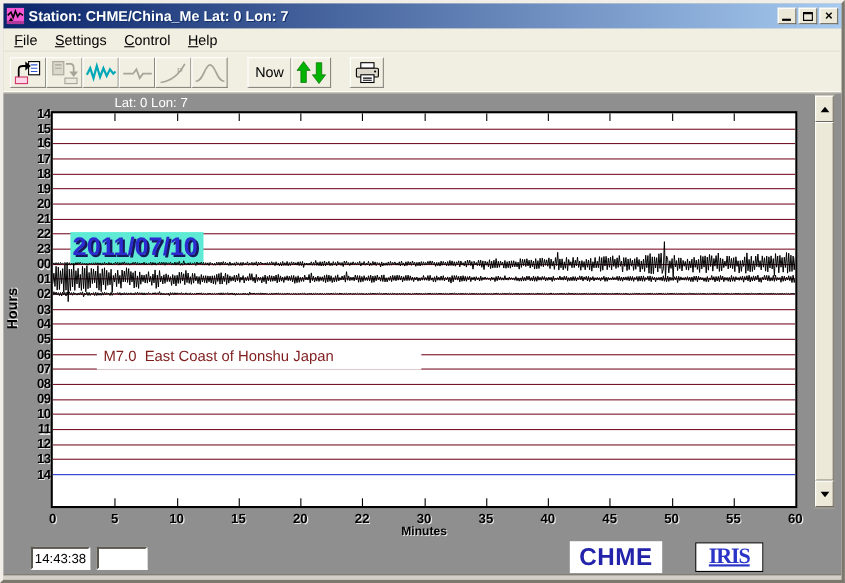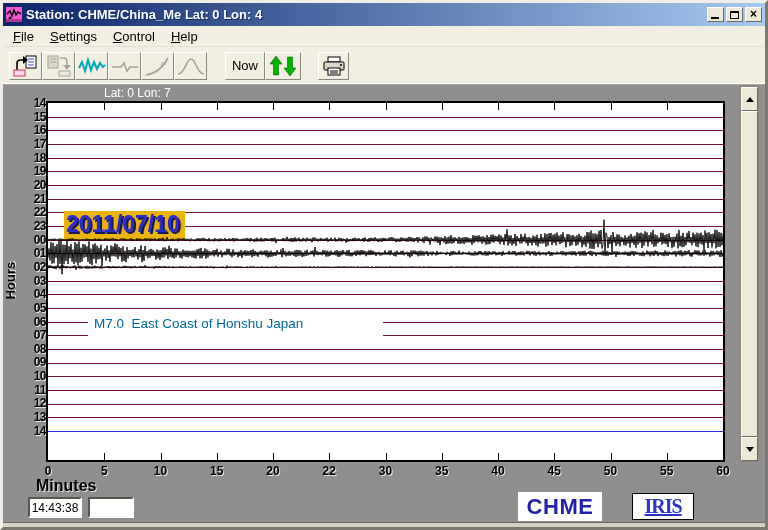--- a/index.html
+++ b/index.html
@@ -73,28 +73,28 @@
   .plot{
     position:absolute;left:43px;top:16px;width:679px;height:361px;
     background:#fff;border:2px solid #000;
   }
   .plot-inner{position:absolute;left:0;top:0;width:675px;height:357px;overflow:hidden;}
   .hline{position:absolute;left:0;right:0;height:1px;}
   .tick{position:absolute;width:1px;height:7px;background:#000;}
   #traces{position:absolute;left:0;top:0;z-index:5;}
   .date-label{
     position:absolute;left:16px;top:108px;z-index:3;
-    background:#eab308;padding:0 5px 2px 2px;
+    background:#5eead4;padding:0 5px 2px 2px;
     font-size:23px;font-weight:bold;color:var(--date-blue);
     text-shadow:2px 2px 0 var(--date-shadow);letter-spacing:0px;white-space:pre;
   }
   .event-label{
     position:absolute;left:40px;top:207px;width:295px;height:26px;z-index:3;
     background:#fff;display:flex;align-items:center;padding-left:6px;
-    font-size:13.5px;color:#0369a1;white-space:pre;
+    font-size:13.5px;color:#7f1d1d;white-space:pre;
   }
   .info-label{
     position:absolute;left:44px;top:331px;z-index:3;
     font-size:13px;font-weight:bold;color:var(--maroon);white-space:pre;
   }
   
   .scrollbar{
     position:absolute;left:737px;top:1px;width:19px;height:376px;
     background:#f1efe2;border:1px solid #8a877e;
   }
@@ -112,22 +112,22 @@
   .tri{width:0;height:0;border-left:4px solid transparent;border-right:4px solid transparent;}
   .tri.up{border-bottom:5px solid #000;}
   .tri.down{border-top:5px solid #000;}
   
   .minute-row{
     position:absolute;left:33px;top:379px;width:699px;height:15px;
     display:flex;justify-content:space-between;
   }
   .minute-label{width:24px;text-align:center;font-weight:bold;font-size:12px;color:#000;text-shadow:1px 1px 0 #e6e6e6;}
   .minutes-axis{
-    position:absolute;left:33px;top:392px;width:699px;
-    font-weight:bold;font-size:16px;color:#000;text-shadow:1px 1px 0 #e6e6e6;
+    position:absolute;left:33px;top:392px;width:699px;text-align:center;
+    font-weight:bold;font-size:11px;color:#000;text-shadow:1px 1px 0 #e6e6e6;
   }
   
   .time-box{
     position:absolute;left:25px;top:412px;width:54px;height:21px;background:#fff;
     border:2px solid;border-color:#5a574f #fff #fff #5a574f;
     display:flex;align-items:center;justify-content:center;
     font-size:12px;color:#000;
   }
   .aux-box{
     position:absolute;left:85px;top:412px;width:46px;height:21px;background:#fff;
@@ -155,21 +155,21 @@
 
 <div class="window">
 
   <div class="titlebar">
     <svg class="app-icon" viewBox="0 0 16 15">
       <rect x="0" y="0" width="16" height="15" fill="#f556d4"></rect>
       <rect x="0" y="12" width="16" height="3" fill="#b03898"></rect>
       <polyline points="1,7 4,4 6,9 8,3 10,8 12,5 15,7" fill="none" stroke="#000" stroke-width="1.4"></polyline>
       <polygon points="2,12 6,12 4,9" fill="#000"></polygon>
     </svg>
-    <span class="title-text">Station: CHME/China_Me Lat: 0 Lon: 4</span>
+    <span class="title-text">Station: CHME/China_Me Lat: 0 Lon: 7</span>
     <div class="win-btn">
         <span class="glyph-min"></span>
       </div>
     <div class="win-btn">
         <span class="glyph-max"></span>
       </div>
     <div class="win-btn">
         <span class="glyph-close">×</span>
       </div>
   </div>

